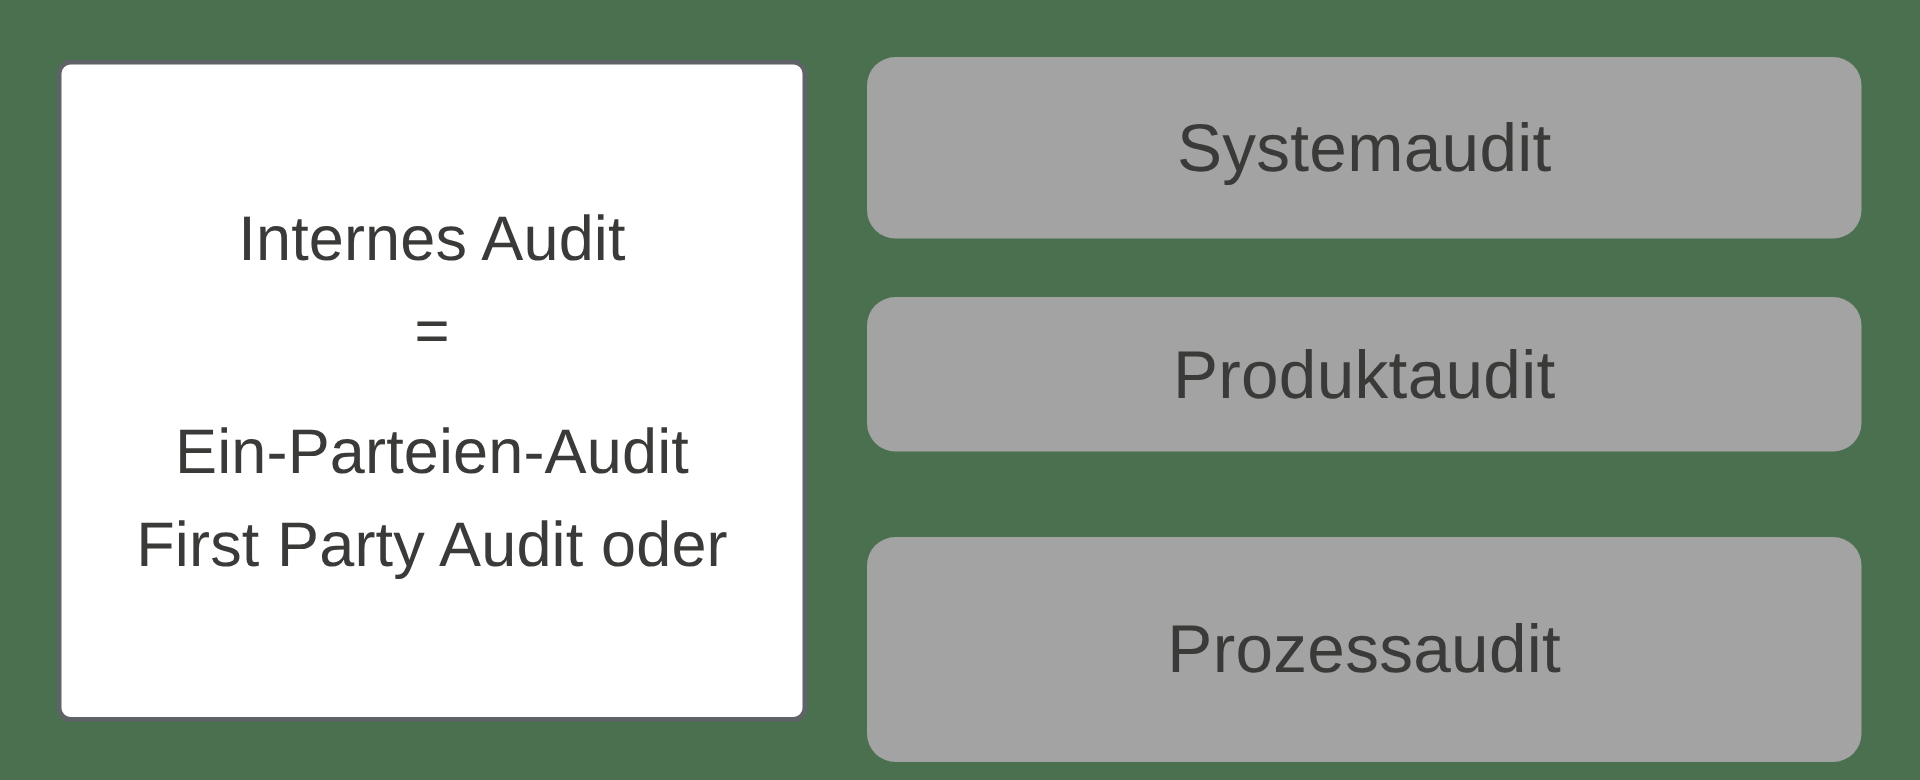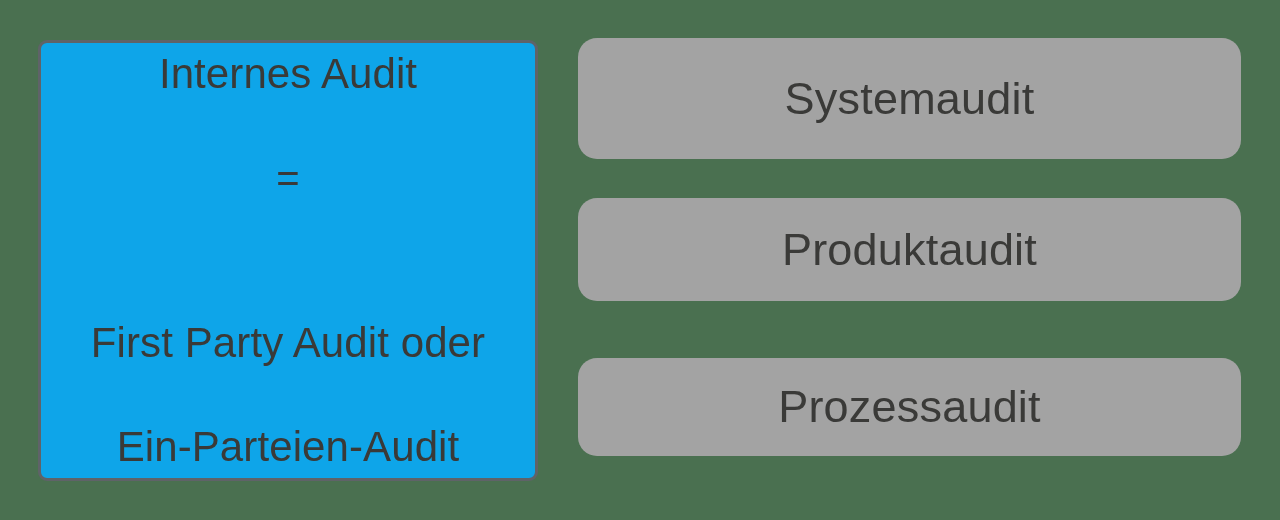--- a/index.html
+++ b/index.html
@@ -23,27 +23,27 @@
   }
 
   
   .concept-box {
     position: absolute;
     left: 38px;
     top: 40px;
     width: 500px;
     height: 441px;
     box-sizing: border-box;
-    background: #0ea5e9;
+    background: #ffffff;
     border: 3px solid #5f6368;
     border-radius: 9px;
     display: flex;
     flex-direction: column;
     align-items: center;
-    justify-content: space-between;
+    justify-content: center;
     text-align: center;
   }
 
   .concept-line {
     color: #3a3a38;
     font-size: 42px;
     line-height: 62px;
     font-weight: 400;
     letter-spacing: 0.1px;
     white-space: nowrap;
@@ -67,42 +67,42 @@
     background: #a3a3a3;
     border-radius: 19px;
     display: flex;
     align-items: center;
     justify-content: center;
     text-align: center;
   }
 
   .audit-box-1 { top: 38px;  height: 121px; }
   .audit-box-2 { top: 198px; height: 103px; }
-  .audit-box-3 { top: 358px; height: 98px; }
+  .audit-box-3 { top: 358px; height: 150px; }
 
   .audit-label {
     color: #3a3a38;
     font-size: 45px;
     line-height: 52px;
     font-weight: 400;
     letter-spacing: 0.2px;
     white-space: nowrap;
   }
 </style>
 </head>
 <body>
 
 <div id="diagram-canvas">
 
   <div class="concept-box">
     <div class="concept-line">Internes Audit</div>
     <div class="concept-line equals">=</div>
     <div class="concept-gap"></div>
+    <div class="concept-line">Ein-Parteien-Audit</div>
     <div class="concept-line">First Party Audit oder</div>
-    <div class="concept-line">Ein-Parteien-Audit</div>
   </div>
 
   <div class="audit-box audit-box-1">
     <span class="audit-label">Systemaudit</span>
   </div>
 
   <div class="audit-box audit-box-2">
     <span class="audit-label">Produktaudit</span>
   </div>
 

